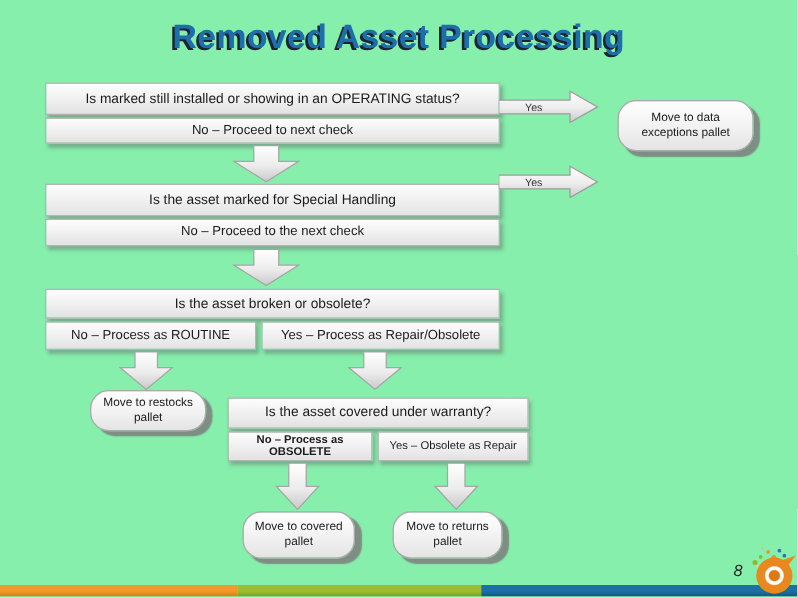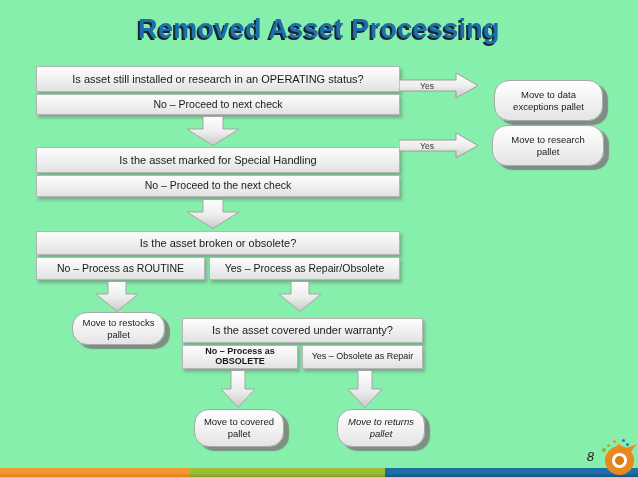--- a/index.html
+++ b/index.html
@@ -66,41 +66,40 @@
       <linearGradient id="gv" x1="0" y1="0" x2="0" y2="1">
         <stop offset="0" stop-color="#ffffff"></stop>
           <stop offset="0.55" stop-color="#ececec"></stop>
           <stop offset="1" stop-color="#c9c9c9"></stop>
       </linearGradient>
     </defs>
   </svg>
 
   <div class="title">Removed Asset Processing</div>
 
-  <div class="chk" style="left:36px;top:66px;width:364px;height:26px;">Is asset still installed or research in an OPERATING status?</div>
+  <div class="chk" style="left:36px;top:66px;width:364px;height:26px;">Is marked still installed or showing in an OPERATING status?</div>
   <div class="chk small" style="left:36px;top:94px;width:364px;height:21px;">No – Proceed to next check</div>
 
   <svg class="arr" style="left:399px;top:72px;" width="80" height="27">
     <polygon points="0,8 57,8 57,1 79,13.5 57,26 57,19 0,19" fill="url(#gv)" stroke="#9c9c9c" stroke-width="1"></polygon>
     <text x="28" y="17" font-size="8.5" fill="#333" text-anchor="middle">Yes</text>
   </svg>
   <div class="pill" style="left:494px;top:80px;width:109px;height:41px;">Move to data exceptions pallet</div>
 
   <svg class="arr" style="left:186px;top:116px;" width="54" height="30">
     <polygon points="17,0.5 37,0.5 37,13 53,13 27,29.5 1,13 17,13" fill="url(#gv)" stroke="#a5a5a5" stroke-width="1"></polygon>
   </svg>
 
   <div class="chk" style="left:36px;top:147px;width:364px;height:26px;">Is the asset marked for Special Handling</div>
   <div class="chk small" style="left:36px;top:175px;width:364px;height:22px;">No – Proceed to the next check</div>
 
   <svg class="arr" style="left:399px;top:132px;" width="80" height="27">
     <polygon points="0,8 57,8 57,1 79,13.5 57,26 57,19 0,19" fill="url(#gv)" stroke="#9c9c9c" stroke-width="1"></polygon>
     <text x="28" y="17" font-size="8.5" fill="#333" text-anchor="middle">Yes</text>
   </svg>
-  <div class="pill" style="left:492px;top:125px;width:112px;height:41px;">Move to research pallet</div>
 
   <svg class="arr" style="left:186px;top:199px;" width="54" height="30">
     <polygon points="17,0.5 37,0.5 37,13 53,13 27,29.5 1,13 17,13" fill="url(#gv)" stroke="#a5a5a5" stroke-width="1"></polygon>
   </svg>
 
   <div class="chk" style="left:36px;top:231px;width:364px;height:24px;">Is the asset broken or obsolete?</div>
   <div class="chk small" style="left:36px;top:257px;width:169px;height:23px;">No – Process as ROUTINE</div>
   <div class="chk small" style="left:209px;top:257px;width:191px;height:23px;">Yes – Process as Repair/Obsolete</div>
 
   <svg class="arr" style="left:95px;top:281px;" width="44" height="31">
@@ -117,21 +116,21 @@
   <div class="chk tiny" style="left:302px;top:345px;width:121px;height:24px;">Yes – Obsolete as Repair</div>
 
   <svg class="arr" style="left:220px;top:370px;" width="36" height="38">
     <polygon points="11,0.5 25,0.5 25,19 35,19 18,37.5 1,19 11,19" fill="url(#gv)" stroke="#a5a5a5" stroke-width="1"></polygon>
   </svg>
   <svg class="arr" style="left:347px;top:370px;" width="36" height="38">
     <polygon points="11,0.5 25,0.5 25,19 35,19 18,37.5 1,19 11,19" fill="url(#gv)" stroke="#a5a5a5" stroke-width="1"></polygon>
   </svg>
 
   <div class="pill" style="left:194px;top:409px;width:90px;height:38px;">Move to covered pallet</div>
-  <div class="pill" style="left:337px;top:409px;width:88px;height:38px;font-style:italic;">Move to returns pallet</div>
+  <div class="pill" style="left:314px;top:409px;width:88px;height:38px;">Move to returns pallet</div>
 
   <div class="pnum">8</div>
 
   <div class="bar">
     <div class="seg1"></div>
     <div class="seg2"></div>
     <div class="seg3"></div>
   </div>
 
   <div class="logo">

